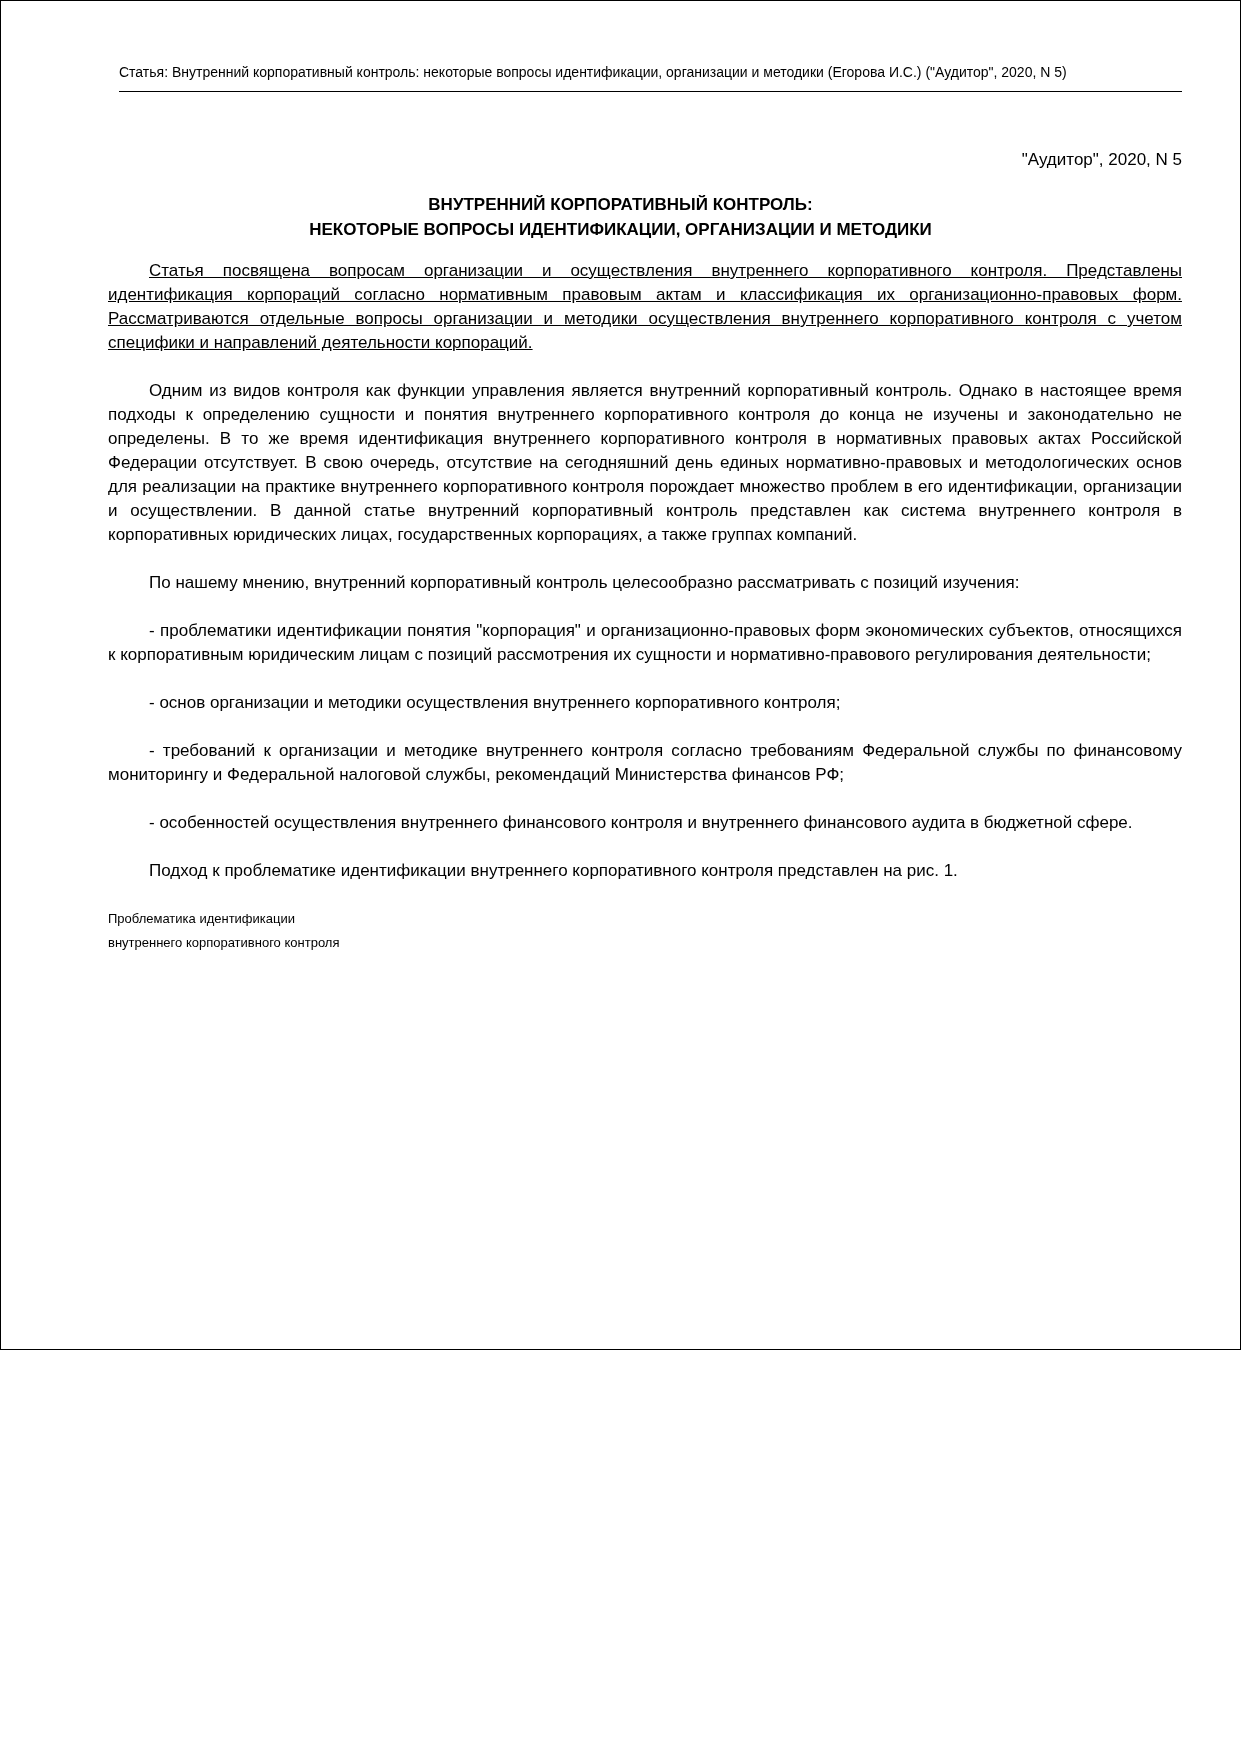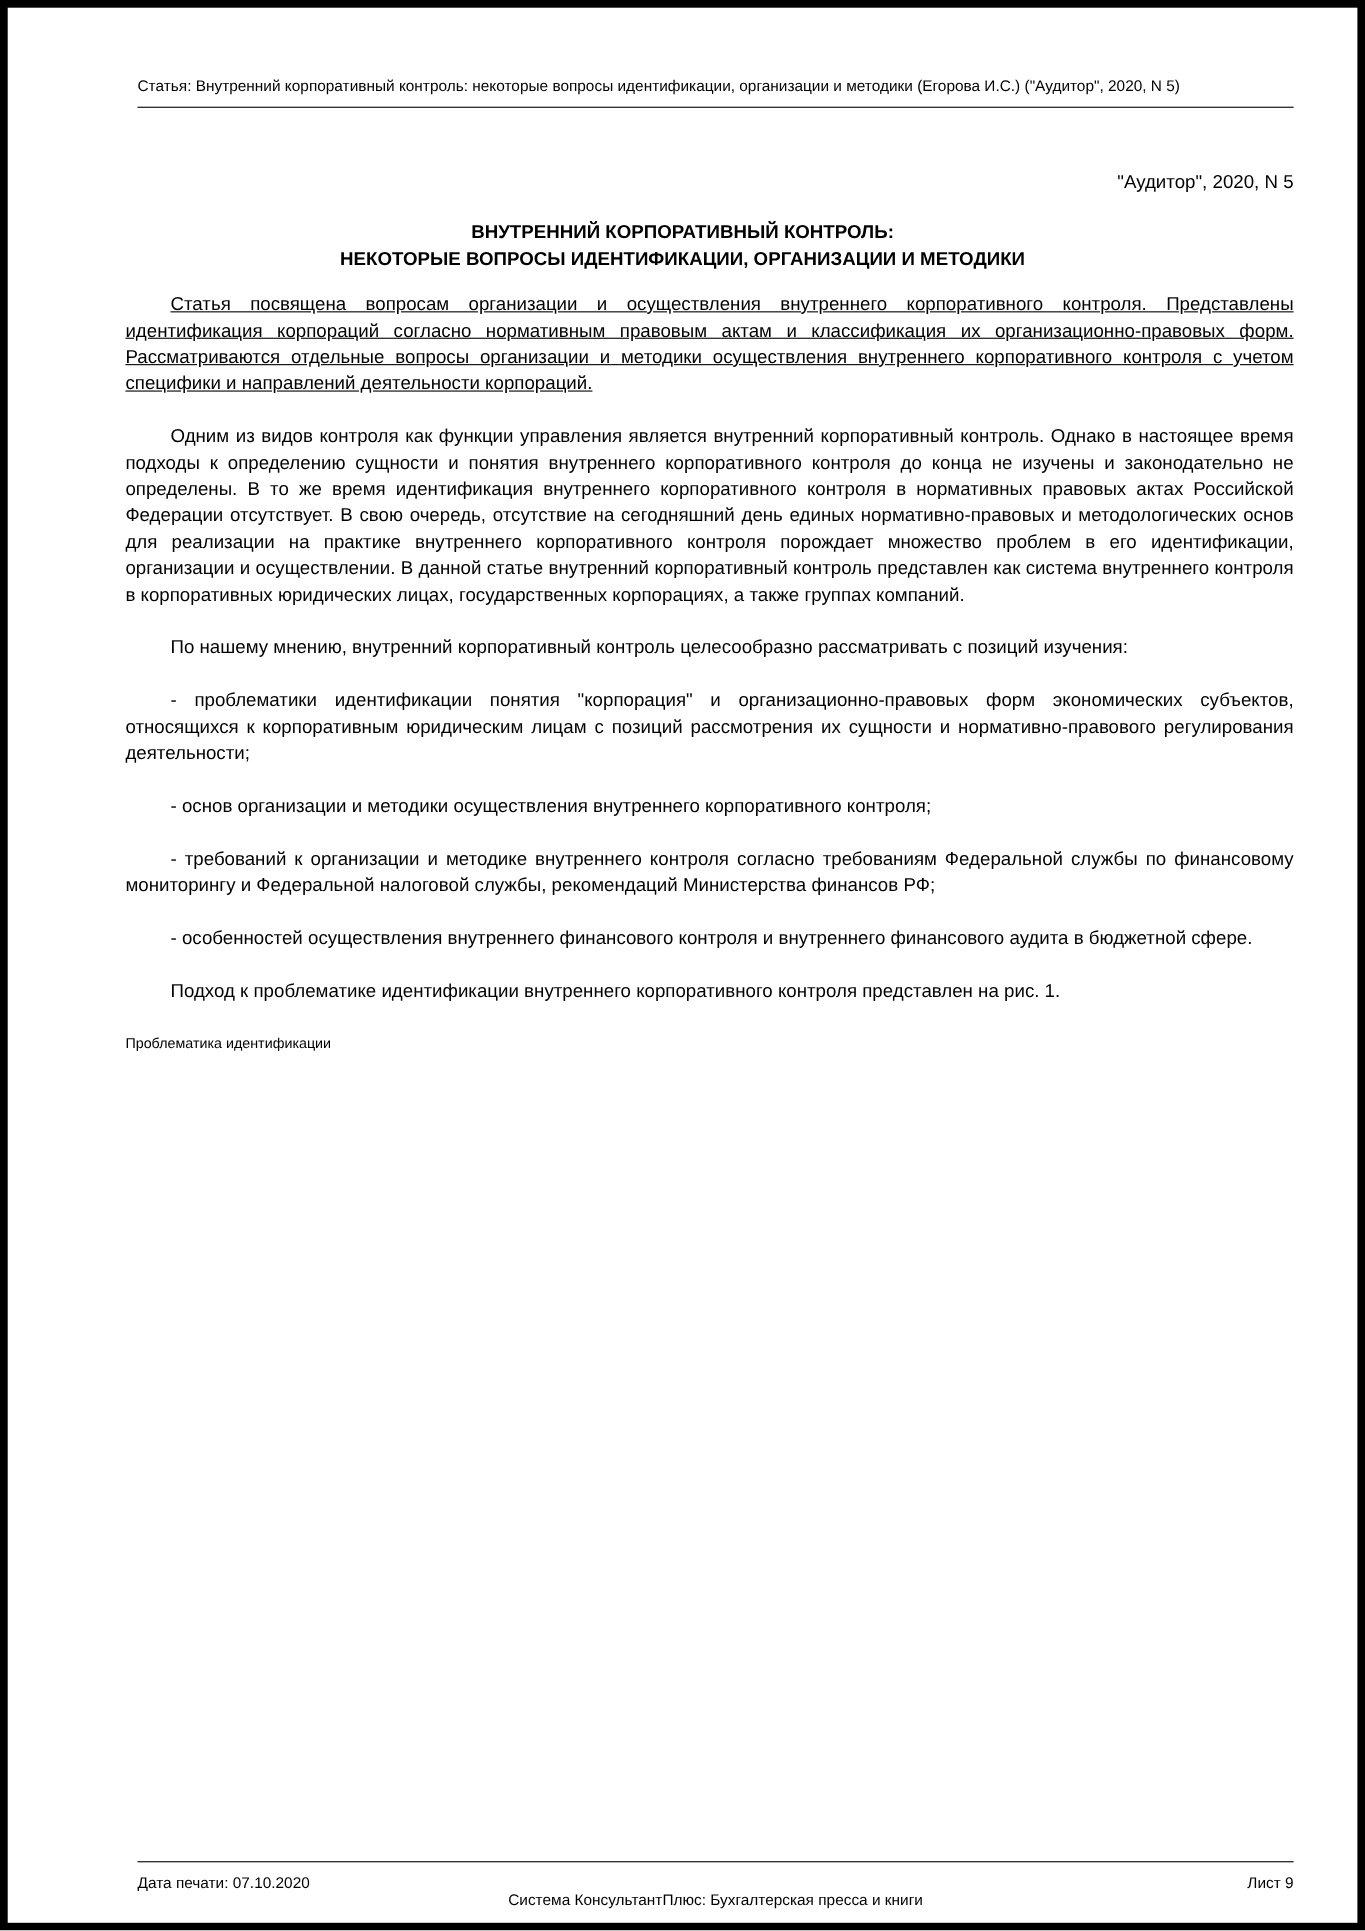--- a/index.html
+++ b/index.html
@@ -3,24 +3,24 @@
   <meta charset="utf-8">
   <style>
     html, body {
       margin: 0;
       padding: 0;
       background: #ffffff;
     }
     .page {
       position: relative;
       width: 1241px;
-      height: 1755px;
+      height: 1350px;
       box-sizing: border-box;
       background: #ffffff;
-      border: 7px solid #000000;
+      border: 1px solid #000000;
       overflow: hidden;
       font-family: "Liberation Sans", "DejaVu Sans", sans-serif;
       color: #000000;
     }
     .running-header {
       margin: 62px 58px 0 118px;
       font-size: 14px;
       line-height: 18px;
       text-align: left;
       white-space: nowrap;
@@ -130,20 +130,21 @@
 
     <p>- требований к организации и методике внутреннего контроля согласно требованиям Федеральной службы по финансовому мониторингу и Федеральной налоговой службы, рекомендаций Министерства финансов РФ;</p>
 
     <p>- особенностей осуществления внутреннего финансового контроля и внутреннего финансового аудита в бюджетной сфере.</p>
 
     <p>Подход к проблематике идентификации внутреннего корпоративного контроля представлен на рис. 1.</p>
   </div>
 
   <div class="figure-caption">
     <div>Проблематика идентификации</div>
+    <div>внутреннего корпоративного контроля</div>
   </div>
 
   <div class="page-footer">
     <div class="footer-rule"></div>
     <div class="footer-row">
       <span class="footer-left">Дата печати: 07.10.2020</span>
       <span class="footer-center">Система КонсультантПлюс: Бухгалтерская пресса и книги</span>
       <span class="footer-right">Лист 9</span>
     </div>
   </div>

